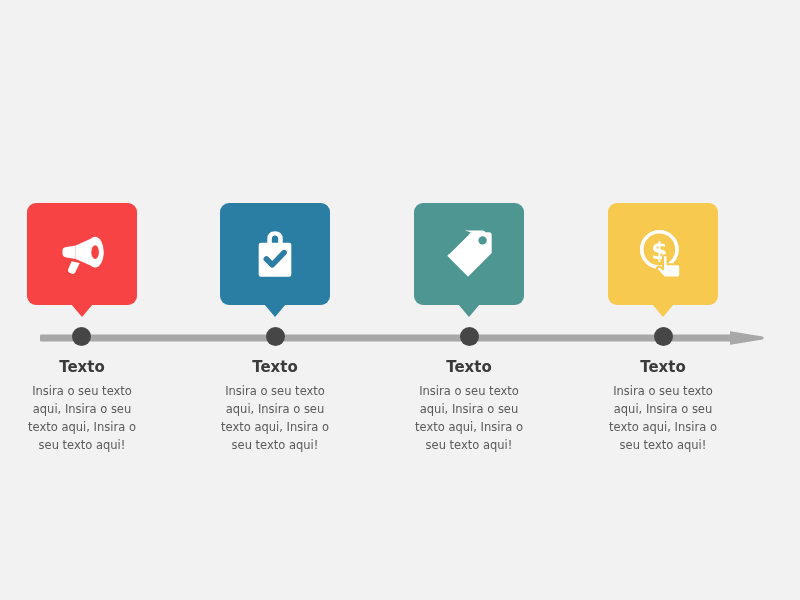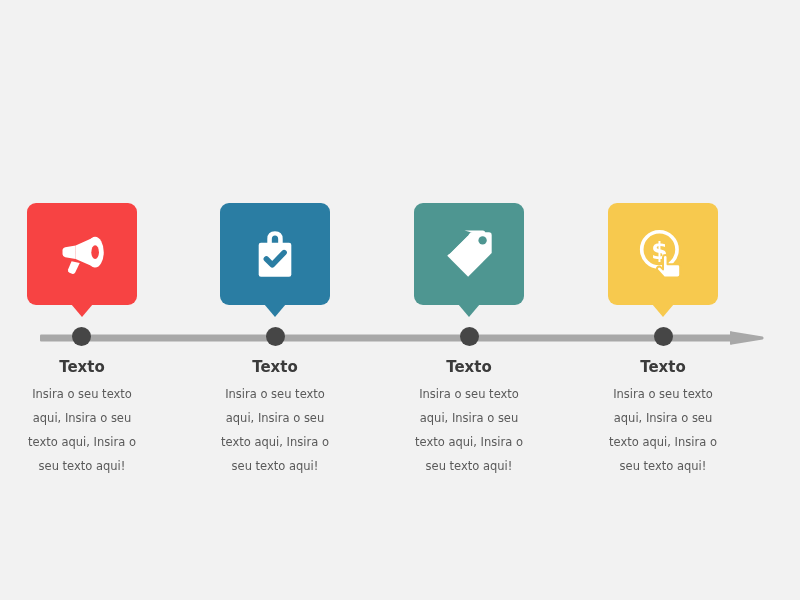--- a/index.html
+++ b/index.html
@@ -104,21 +104,21 @@
     font-weight: bold;
     font-size: 15px;
     color: #3b3b3b;
     margin: 0 0 6px 0;
     line-height: 18px;
   }
   .step-body {
     font-family: "DejaVu Sans", sans-serif;
     font-size: 11.5px;
     color: #5a5a5a;
-    line-height: 24px;
+    line-height: 18px;
     margin: 0 auto;
     width: 124px;
   }
 </style>
 </head>
 <body>
 
 <div id="infographic">
 
   <div class="timeline-axis">

